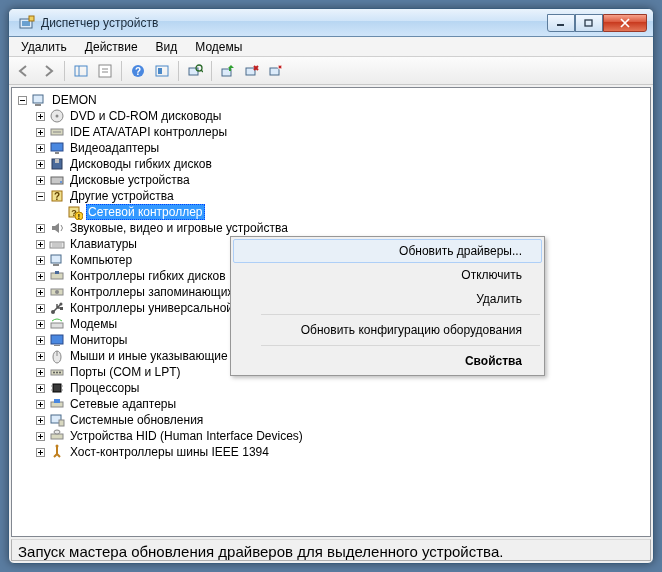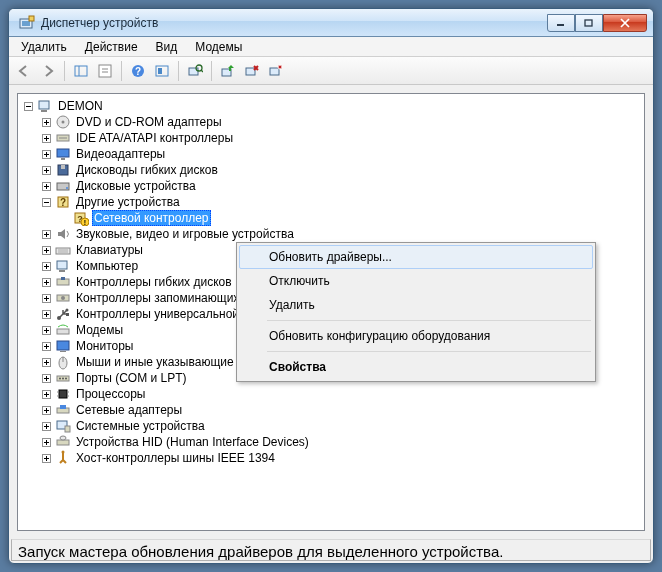--- a/index.html
+++ b/index.html
@@ -76,44 +76,45 @@
   .tbtn {
     width:22px; height:22px;
     display:flex;align-items:center;justify-content:center;
     border:1px solid transparent;
   }
   .tsep { width:1px; height:20px; background:#c8c8c8; margin:0 3px; }
   .content {
     flex:1;
     background:#fff;
     border:1px solid #828790;
-    margin:8px;
+    margin:2px;
     overflow:auto;
     position:relative;
+    text-align:right;
   }
   .tree { padding: 4px 2px; font-size: 12px; color:#000; user-select:none;}
   .tree ul { list-style:none; padding-left: 18px; }
   .tree > ul { padding-left: 2px; }
   .node { display:flex; align-items:center; height:16px; gap:3px; padding:1px 0;}
   .expander {
     width:12px;height:12px;display:flex;align-items:center;justify-content:center;
     font-size:9px;color:#5a5a5a;cursor:pointer;
   }
   .node-icon { width:16px;height:16px;display:flex;align-items:center;justify-content:center; flex-shrink:0;}
   .node-label { white-space:nowrap; padding:0 2px;}
   .node.selected .node-label {
     background:#3399ff;
     color:#fff;
     border:1px dotted #04f;
     padding:0 1px;
   }
   .context-menu {
     position:absolute;
     left:218px; top:148px;
-    width:360px;
+    width:315px;
     background:#f0f0f0;
     border:1px solid #979797;
     box-shadow:2px 2px 4px rgba(0,0,0,0.25);
     padding:2px;
     font-size:12px;
   }
   .cm-item {
     padding:5px 20px 5px 30px;
     cursor:default;
   }
@@ -273,21 +274,21 @@
                       <line x1="2" y1="4.5" x2="7" y2="4.5" stroke="#000"></line>
                       <line x1="4.5" y1="2" x2="4.5" y2="7" stroke="#000"></line>
                     </svg>
                   </span>
                   <span class="node-icon">
                     <svg width="16" height="16">
                       <circle cx="8" cy="8" r="6" fill="#e8e8e8" stroke="#888"></circle>
                       <circle cx="8" cy="8" r="1.5" fill="#888"></circle>
                     </svg>
                   </span>
-                  <span class="node-label">DVD и CD-ROM адаптеры</span>
+                  <span class="node-label">DVD и CD-ROM дисководы</span>
                 </div>
               </li>
               <li>
                 <div class="node">
                   <span class="expander">
                     <svg width="9" height="9">
                       <rect x="0.5" y="0.5" width="8" height="8" fill="#fff" stroke="#919191"></rect>
                       <line x1="2" y1="4.5" x2="7" y2="4.5" stroke="#000"></line>
                       <line x1="4.5" y1="2" x2="4.5" y2="7" stroke="#000"></line>
                     </svg>
@@ -620,21 +621,21 @@
                       <line x1="2" y1="4.5" x2="7" y2="4.5" stroke="#000"></line>
                       <line x1="4.5" y1="2" x2="4.5" y2="7" stroke="#000"></line>
                     </svg>
                   </span>
                   <span class="node-icon">
                     <svg width="16" height="16">
                       <rect x="2" y="3" width="10" height="8" fill="#dcebfa" stroke="#4a6a8a"></rect>
                       <rect x="10" y="8" width="5" height="6" fill="#d8d8c0" stroke="#888"></rect>
                     </svg>
                   </span>
-                  <span class="node-label">Системные устройства</span>
+                  <span class="node-label">Системные обновления</span>
                 </div>
               </li>
               <li>
                 <div class="node">
                   <span class="expander">
                     <svg width="9" height="9">
                       <rect x="0.5" y="0.5" width="8" height="8" fill="#fff" stroke="#919191"></rect>
                       <line x1="2" y1="4.5" x2="7" y2="4.5" stroke="#000"></line>
                       <line x1="4.5" y1="2" x2="4.5" y2="7" stroke="#000"></line>
                     </svg>

